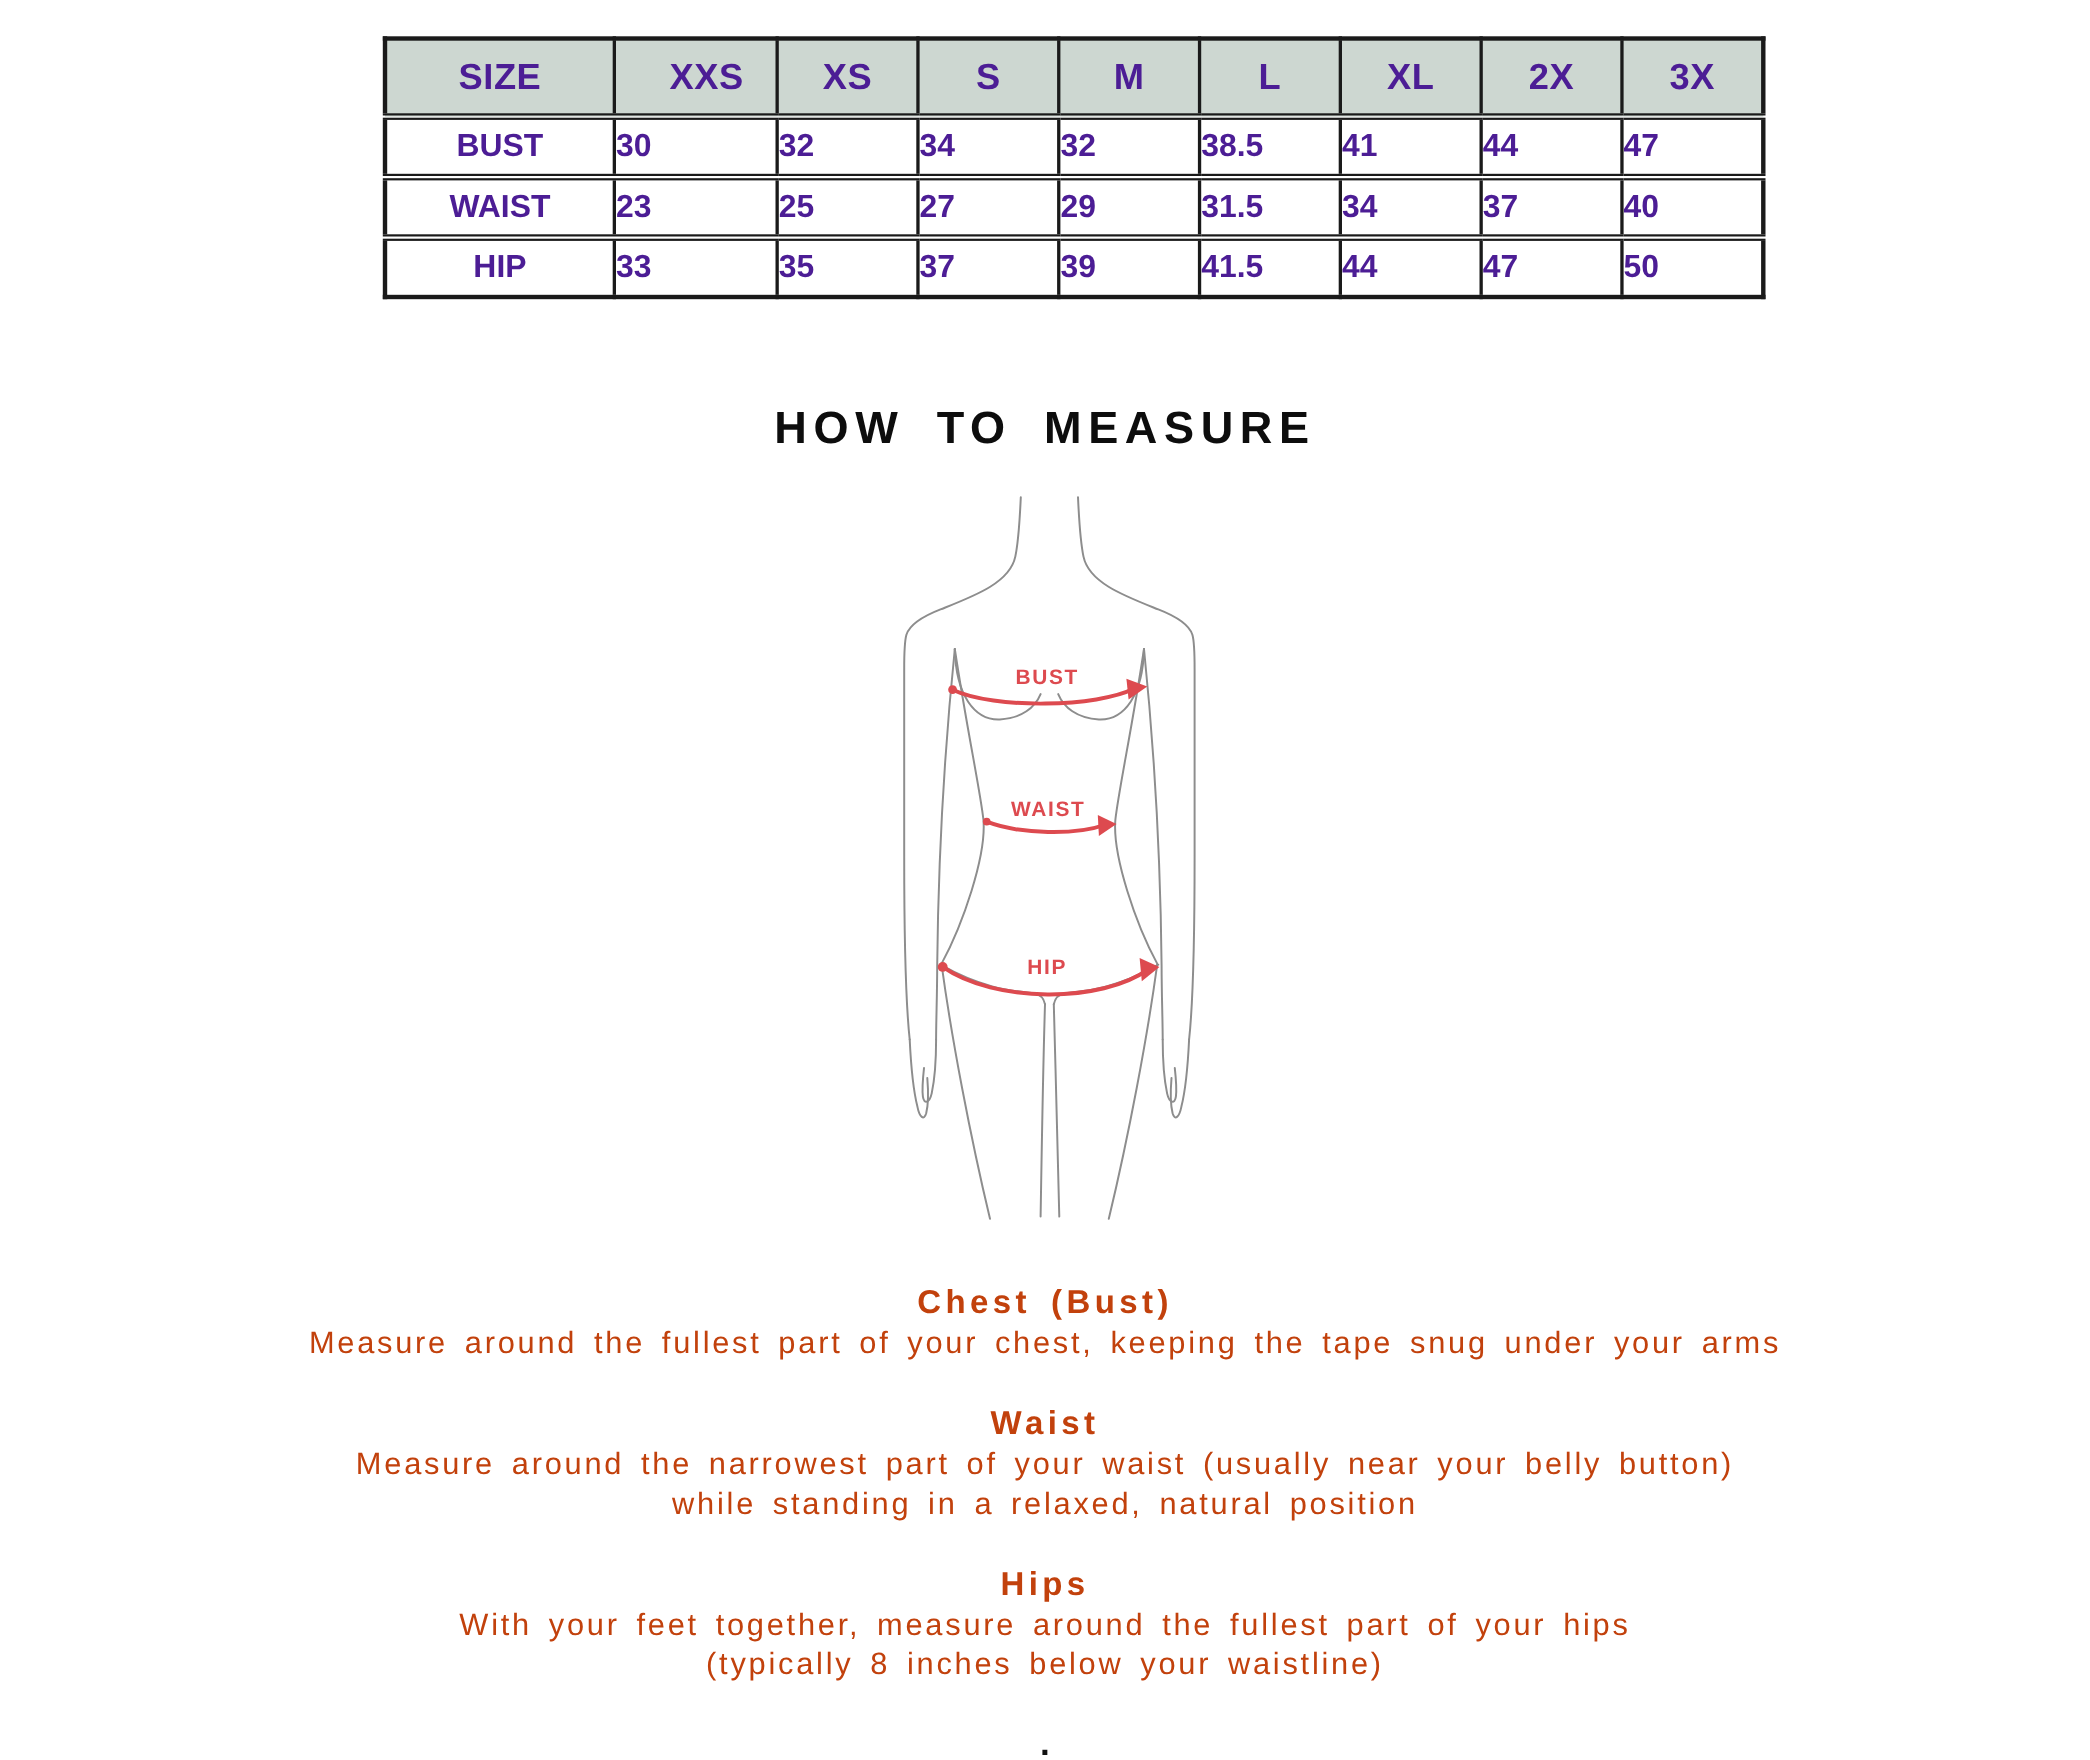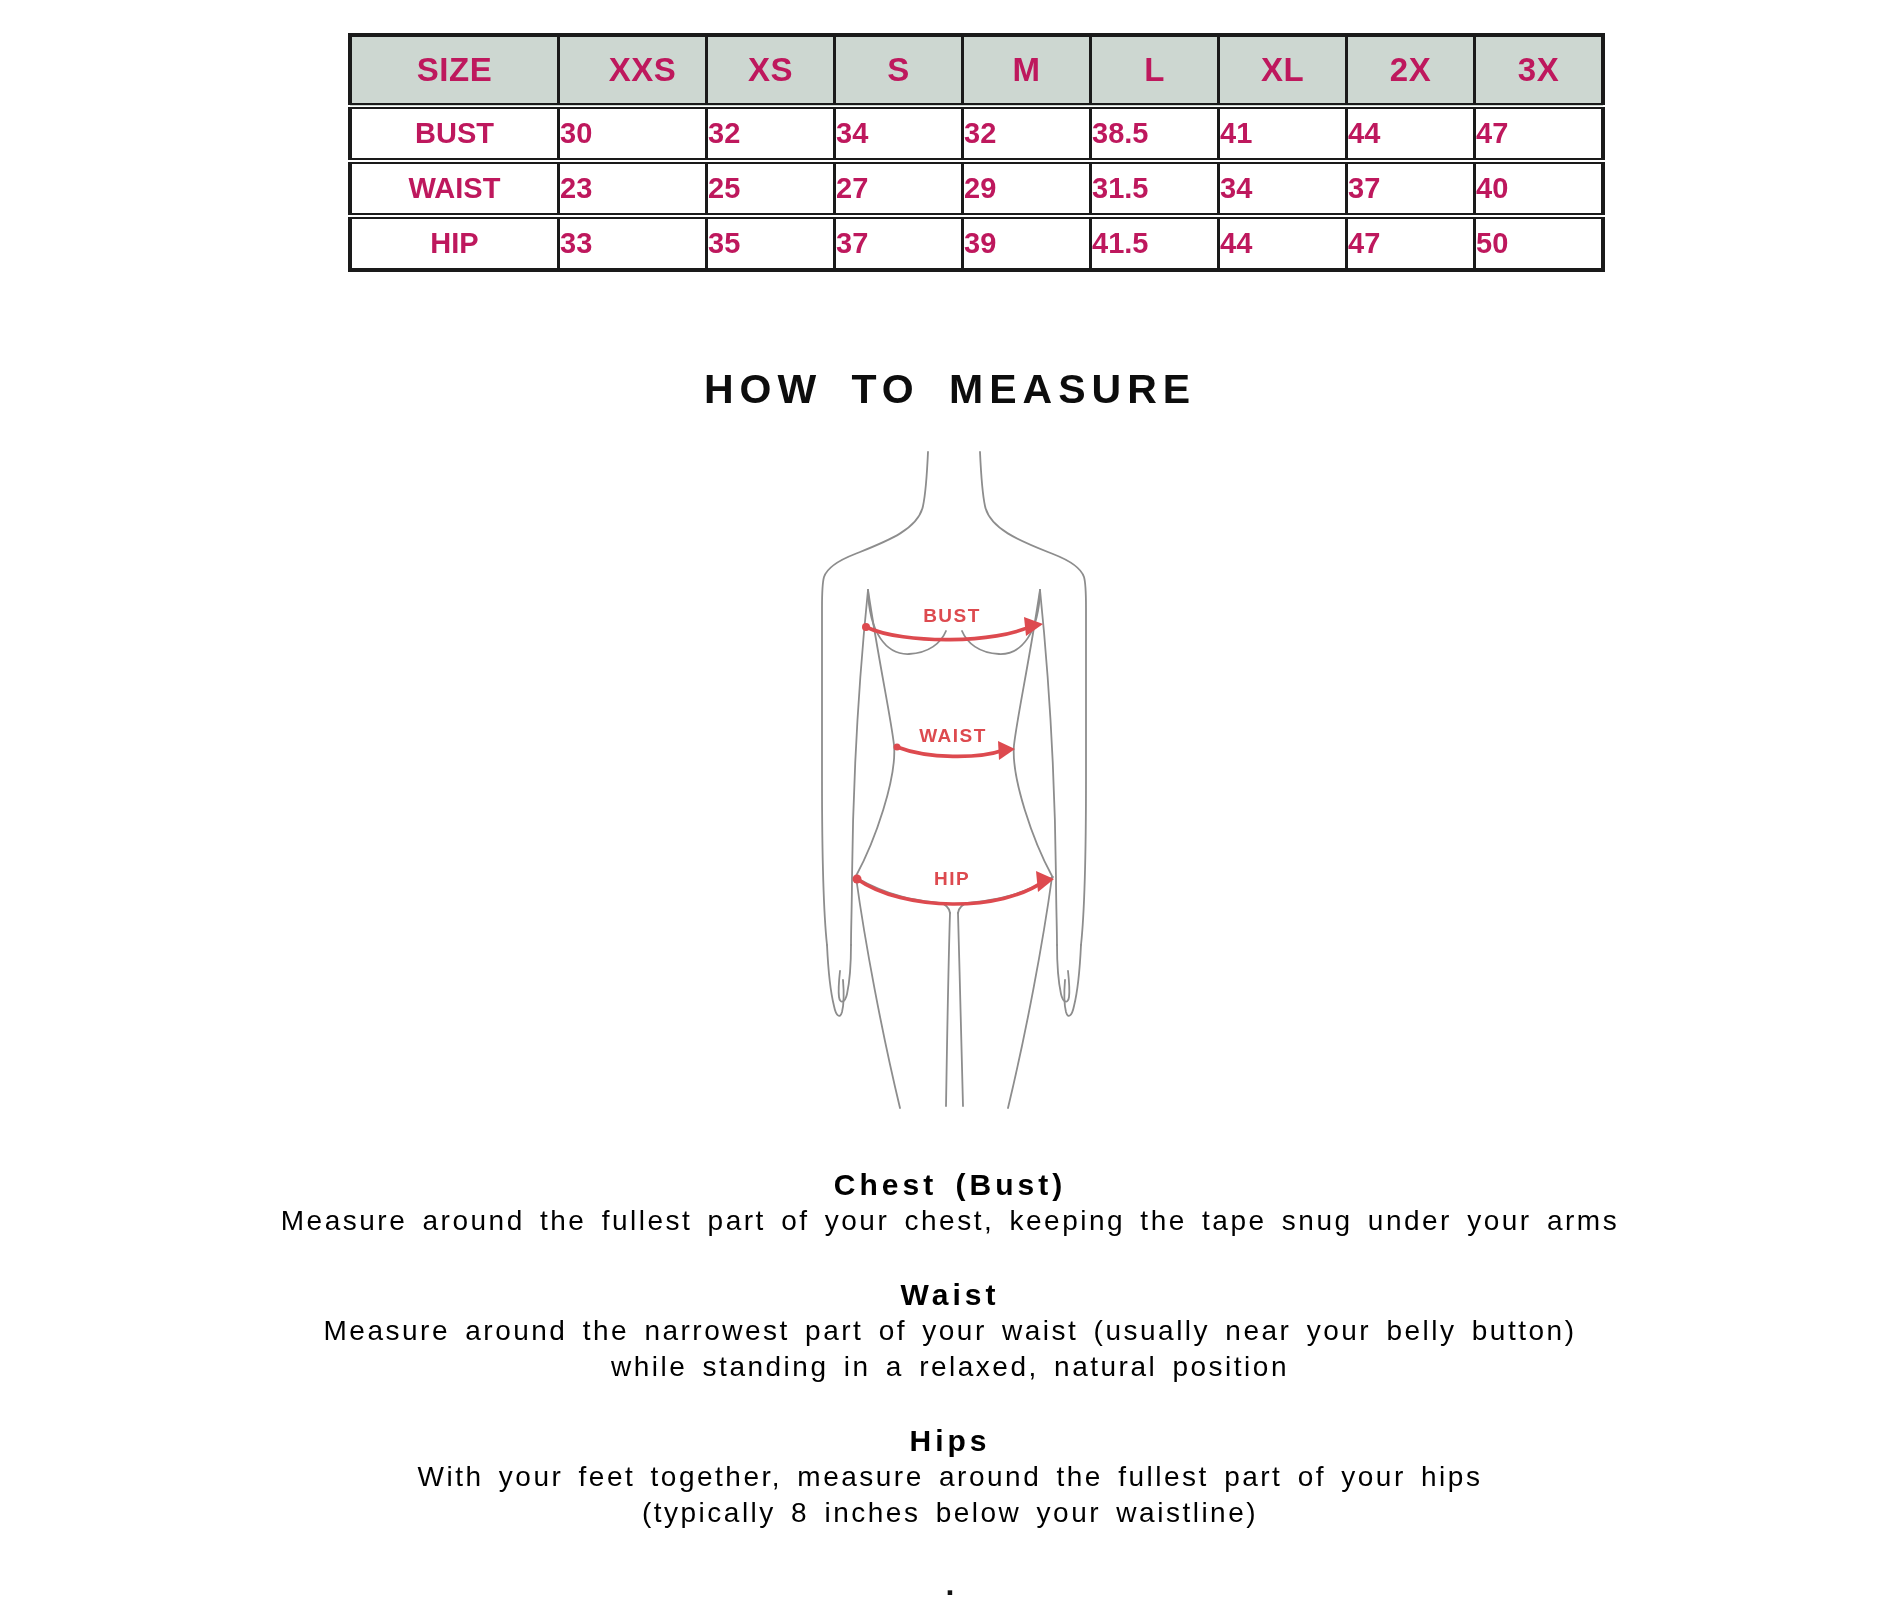--- a/index.html
+++ b/index.html
@@ -8,41 +8,41 @@
     font-family:"Liberation Sans", sans-serif;color:#121212;
   }
   
   table.size-chart{
     position:absolute;left:348px;top:33px;width:1207px;
     border-collapse:collapse;table-layout:fixed;
     border:4px solid #1a1a1a;
   }
   table.size-chart th,table.size-chart td{
     border:3px solid #1a1a1a;vertical-align:middle;
-    padding:0;color:#be185d;
+    padding:0;color:#4c1d95;
   }
   table.size-chart thead th{
     height:66px;font-size:33px;font-weight:bold;letter-spacing:.5px;
   }
   table.size-chart tbody th,table.size-chart td{
     height:49px;border-top:6px double #1a1a1a;
   }
   table.size-chart tbody th{font-size:29px;font-weight:bold;}
   table.size-chart td{font-size:29px;font-weight:bold;}
   
   .how-to{
     position:absolute;top:366px;left:0;width:100%;text-align:center;
     font-size:41px;font-weight:bold;letter-spacing:6px;word-spacing:12px;color:#0d0d0d;
   }
   
   .figure-wrap{position:absolute;left:752px;top:448px;width:400px;height:700px;}
   .fig-label{font-family:"Liberation Sans",sans-serif;font-weight:bold;font-size:19px;letter-spacing:1.5px;}
   
   .sections{
-    position:absolute;top:1167px;left:0;width:100%;text-align:center;color:#000000;
+    position:absolute;top:1167px;left:0;width:100%;text-align:center;color:#c2410c;
   }
   .section{margin:0 0 38px 0;}
   .sec-title{font-size:30px;font-weight:bold;letter-spacing:4px;word-spacing:6px;line-height:36px;}
   .sec-line{font-size:28px;font-weight:normal;letter-spacing:2.5px;word-spacing:5px;line-height:36px;}
   
   .footer-dot{
     position:absolute;top:1566px;left:0;width:100%;text-align:center;
     font-size:32px;font-weight:bold;color:#111;
   }
 </style>

